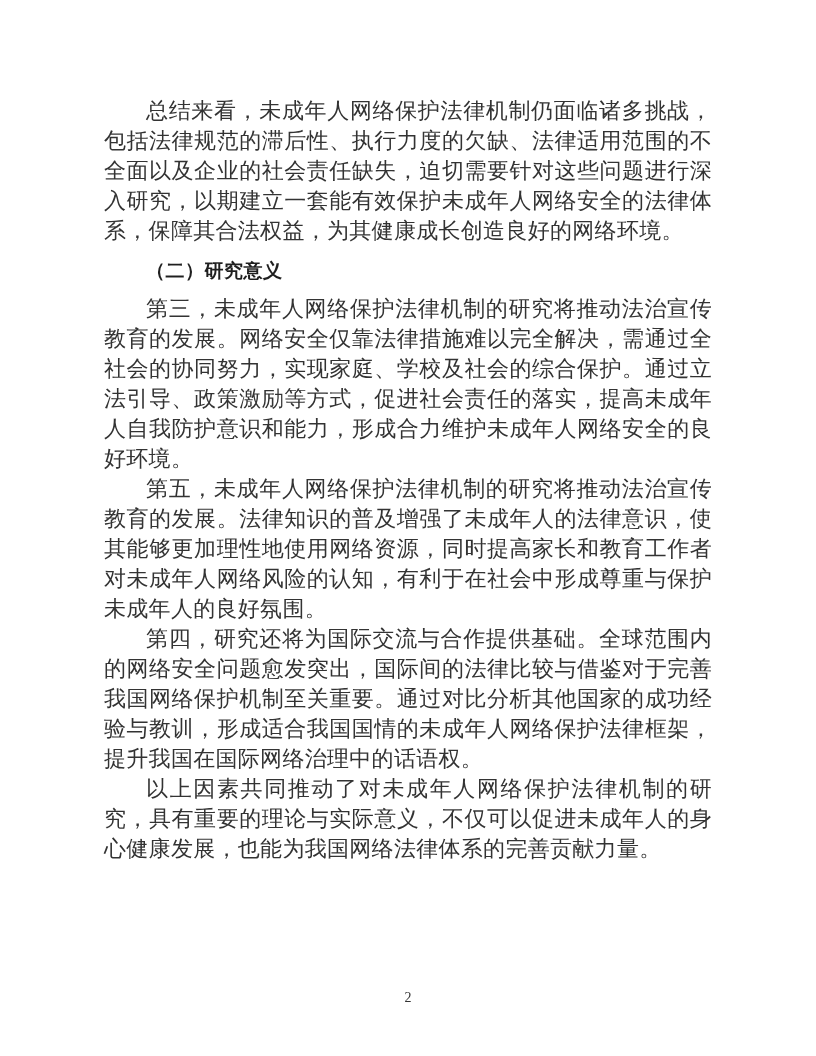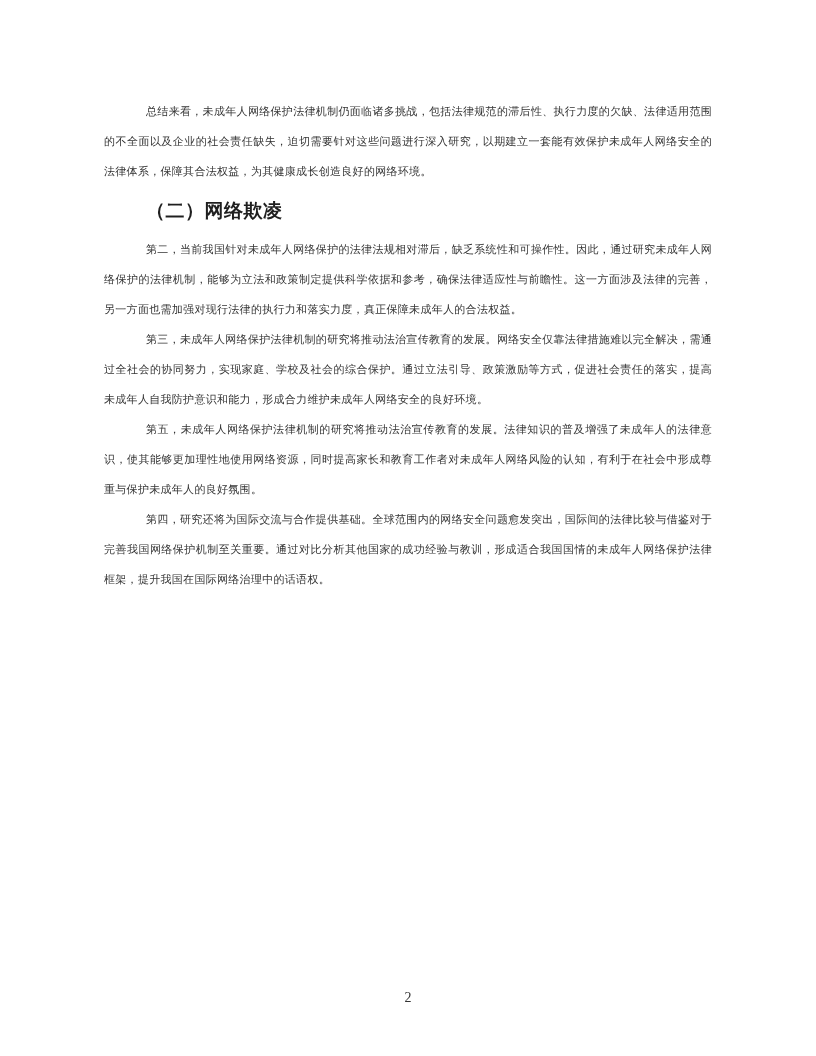--- a/index.html
+++ b/index.html
@@ -18,21 +18,21 @@
     overflow: hidden;
   }
   .content {
     position: absolute;
     left: 104px;
     top: 96px;
     width: 608px;
   }
   .content p {
     margin: 0;
-    font-size: 11px;
+    font-size: 22px;
     line-height: 30px;
     text-align: justify;
     text-justify: inter-ideograph;
     text-indent: 42px;
     letter-spacing: 0.3px;
     color: #333333;
   }
   .section-heading {
     margin: 10px 0 8px 0;
     padding-left: 42px;
@@ -54,22 +54,22 @@
     color: #333333;
     font-family: "Liberation Serif", "DejaVu Serif", serif;
   }
 </style>
 </head>
 <body>
 
 <div class="page">
   <div class="content">
     <p>总结来看，未成年人网络保护法律机制仍面临诸多挑战，包括法律规范的滞后性、执行力度的欠缺、法律适用范围的不全面以及企业的社会责任缺失，迫切需要针对这些问题进行深入研究，以期建立一套能有效保护未成年人网络安全的法律体系，保障其合法权益，为其健康成长创造良好的网络环境。</p>
-    <div class="section-heading">（二）网络欺凌</div>
-    <p>第二，当前我国针对未成年人网络保护的法律法规相对滞后，缺乏系统性和可操作性。因此，通过研究未成年人网络保护的法律机制，能够为立法和政策制定提供科学依据和参考，确保法律适应性与前瞻性。这一方面涉及法律的完善，另一方面也需加强对现行法律的执行力和落实力度，真正保障未成年人的合法权益。</p>
+    <div class="section-heading">（二）研究意义</div>
     <p>第三，未成年人网络保护法律机制的研究将推动法治宣传教育的发展。网络安全仅靠法律措施难以完全解决，需通过全社会的协同努力，实现家庭、学校及社会的综合保护。通过立法引导、政策激励等方式，促进社会责任的落实，提高未成年人自我防护意识和能力，形成合力维护未成年人网络安全的良好环境。</p>
     <p>第五，未成年人网络保护法律机制的研究将推动法治宣传教育的发展。法律知识的普及增强了未成年人的法律意识，使其能够更加理性地使用网络资源，同时提高家长和教育工作者对未成年人网络风险的认知，有利于在社会中形成尊重与保护未成年人的良好氛围。</p>
     <p>第四，研究还将为国际交流与合作提供基础。全球范围内的网络安全问题愈发突出，国际间的法律比较与借鉴对于完善我国网络保护机制至关重要。通过对比分析其他国家的成功经验与教训，形成适合我国国情的未成年人网络保护法律框架，提升我国在国际网络治理中的话语权。</p>
+    <p>以上因素共同推动了对未成年人网络保护法律机制的研究，具有重要的理论与实际意义，不仅可以促进未成年人的身心健康发展，也能为我国网络法律体系的完善贡献力量。</p>
   </div>
   <div class="footer">
     <span class="page-number">2</span>
   </div>
 </div>
 
 </body></html>

